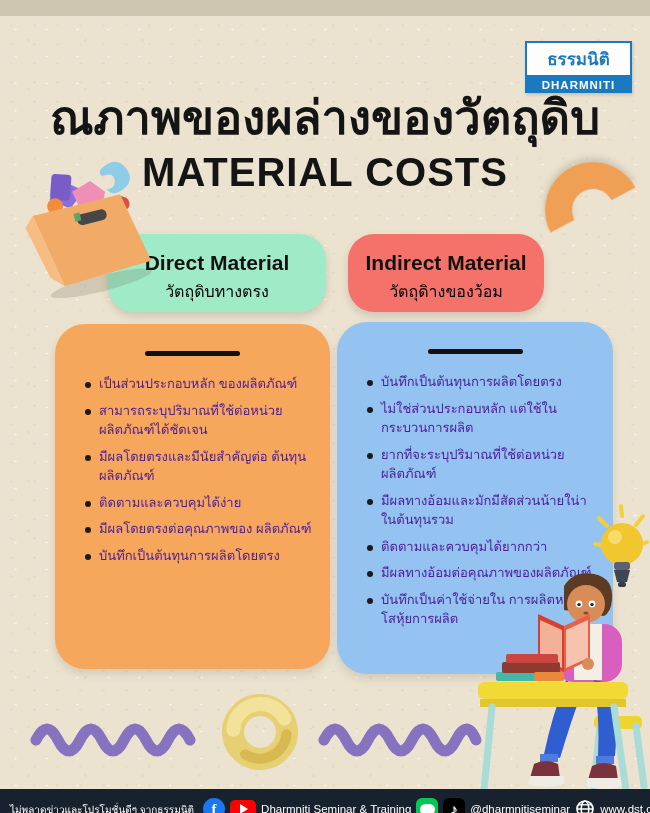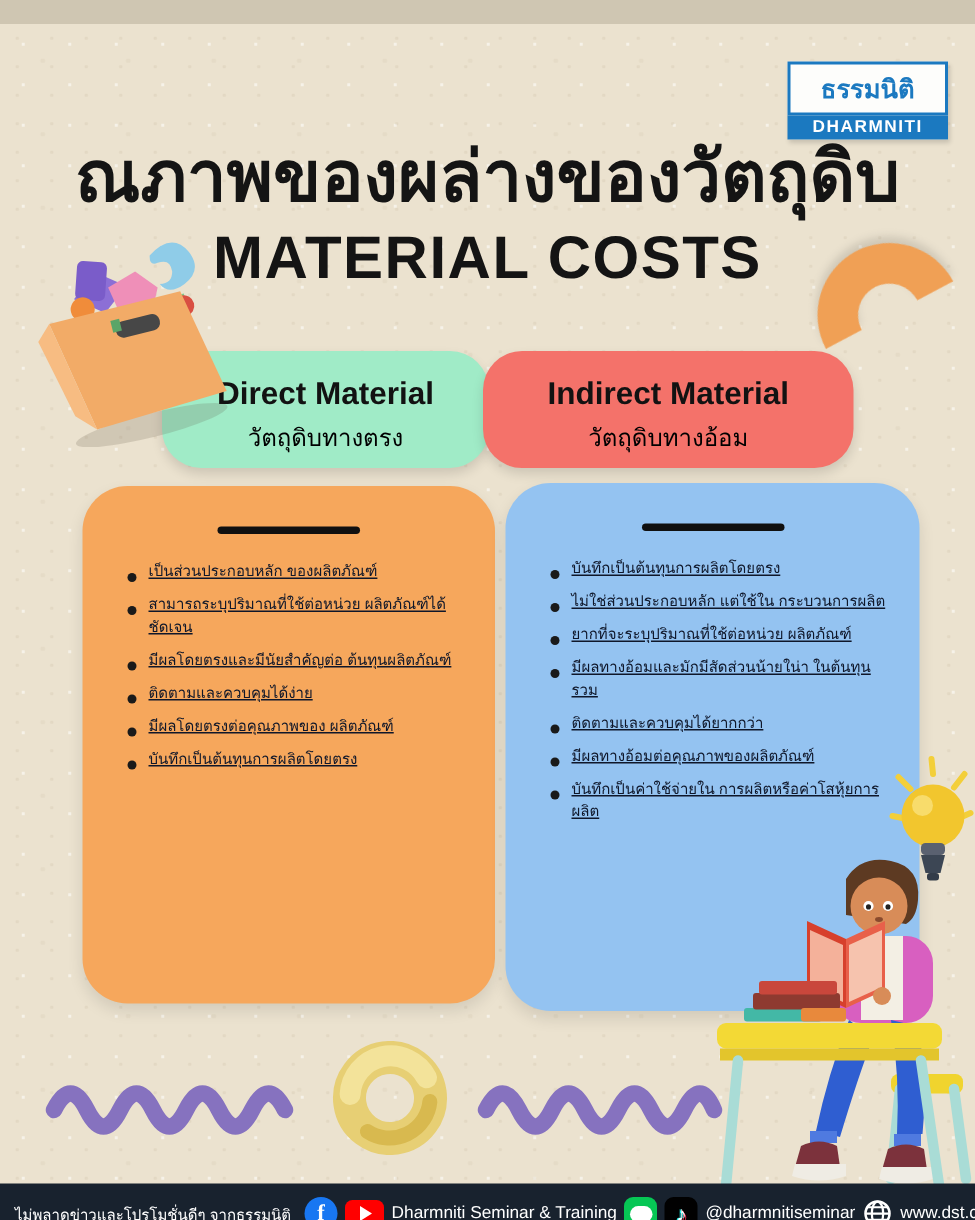--- a/index.html
+++ b/index.html
@@ -24,32 +24,32 @@
   
   .title-thai { position:absolute; top:64px; left:0; width:100%; text-align:center;
                 font-size:47px; font-weight:800; color:#141414; }
   .title-en { position:absolute; top:134px; left:0; width:100%; text-align:center;
               font-size:40px; font-weight:800; letter-spacing:1px; color:#141414; }
 
   
   .badge { position:absolute; top:218px; height:78px; border-radius:26px; text-align:center;
            padding-top:17px; box-shadow:0 4px 8px rgba(0,0,0,.13); }
   .badge.direct { left:108px; width:218px; background:#a0ebc7; }
-  .badge.indirect { left:322px; width:247px; background:#f4726a; }
+  .badge.indirect { left:348px; width:196px; background:#f4726a; }
   .badge-en { font-size:21px; font-weight:800; color:#121212; }
   .badge-th { font-size:16px; color:#000000; margin-top:4px; }
 
   
   .card { position:absolute; border-radius:30px; box-shadow:0 5px 10px rgba(0,0,0,.10); }
   .card.direct { left:55px; top:308px; width:275px; height:345px; background:#f6a75c; }
   .card.indirect { left:337px; top:306px; width:276px; height:352px; background:#94c3f1; }
   .card-rule { width:95px; height:5px; background:#101010; border-radius:3px; margin:27px auto 0; }
   ul.bullets { margin:18px 0 0; padding:0 16px 0 30px; list-style:none; }
-  ul.bullets li { position:relative; padding-left:14px; font-size:10px; line-height:1.5;
-                  color:#0f172a; margin-bottom:7px;text-decoration:underline; }
+  ul.bullets li { position:relative; padding-left:14px; font-size:13px; line-height:1.5;
+                  color:#4c1d95; margin-bottom:7px; }
   ul.bullets li::before { content:""; position:absolute; left:0; top:8px; width:6px; height:6px;
                           border-radius:50%; background:#1a1a1a; }
 
   
   .deco { position:absolute; }
   .macaroni { left:545px; top:146px; width:96px; height:96px; border:27px solid #f0a055;
               border-radius:50%; border-top-color:transparent; border-left-color:transparent;
               transform:rotate(-163deg); filter:drop-shadow(2px 4px 3px rgba(0,0,0,.12)); }
   .donut { left:220px; top:678px; width:80px; height:76px; }
   .squiggle-left { left:28px; top:697px; }
@@ -90,21 +90,21 @@
   <div class="title-en">MATERIAL COSTS</div>
 
   <div class="deco macaroni"></div>
 
   <div class="badge direct">
     <div class="badge-en">Direct Material</div>
     <div class="badge-th">วัตถุดิบทางตรง</div>
   </div>
   <div class="badge indirect">
     <div class="badge-en">Indirect Material</div>
-    <div class="badge-th">วัตถุดิบทางอ้อม</div>
+    <div class="badge-th">วัตถุดิางของว้อม</div>
   </div>
 
   <svg class="deco toybox" width="150" height="150" viewBox="0 0 150 150">
     <g transform="rotate(-14 75 75)">
       <ellipse cx="78" cy="138" rx="52" ry="8" fill="rgba(90,80,60,.18)"></ellipse>
       <polygon points="48,44 66,30 84,44 66,58" fill="#8c6fd6"></polygon>
       <rect x="52" y="22" width="20" height="26" rx="4" fill="#7a5cc9" transform="rotate(18 62 35)"></rect>
       <circle cx="52" cy="52" r="8" fill="#f08c3a"></circle>
       <polygon points="72,42 92,36 104,50 96,66 76,64" fill="#ef8fb8"></polygon>
       <path d="M104 28 q18 -12 26 4 q6 14 -8 20 q-12 5 -16 -4 q8 2 10 -6 q1 -9 -8 -8 q-6 1 -4 -6z" fill="#8fcce8"></path>

